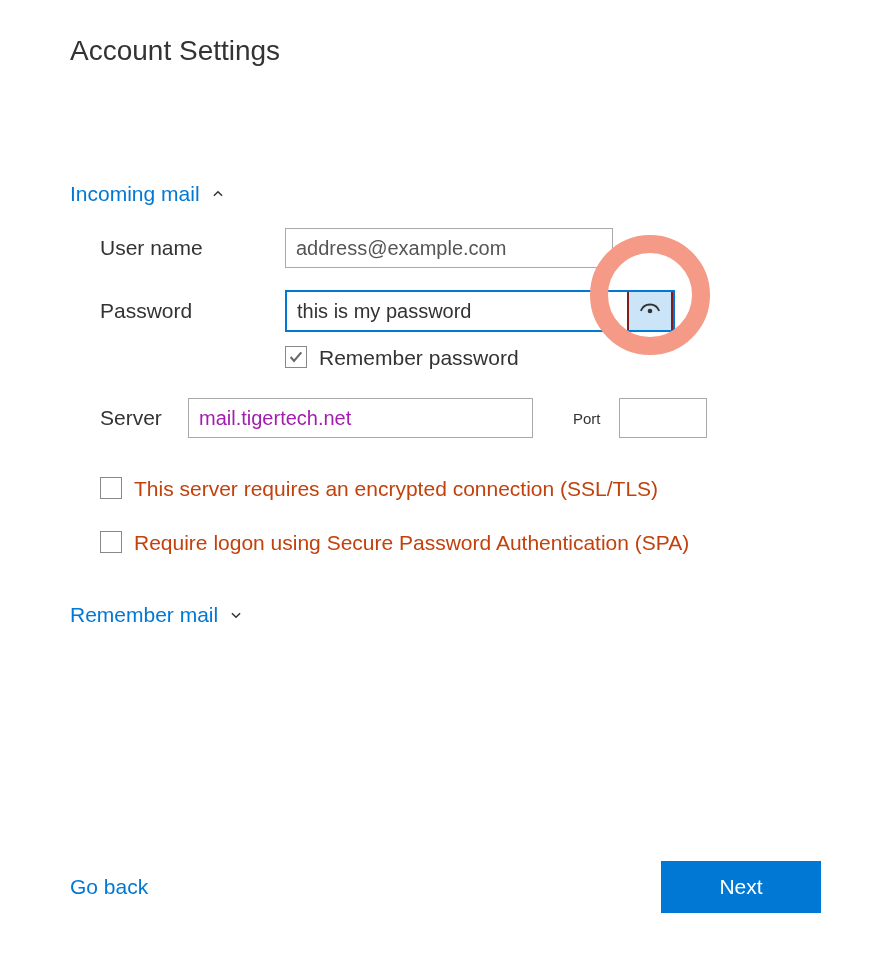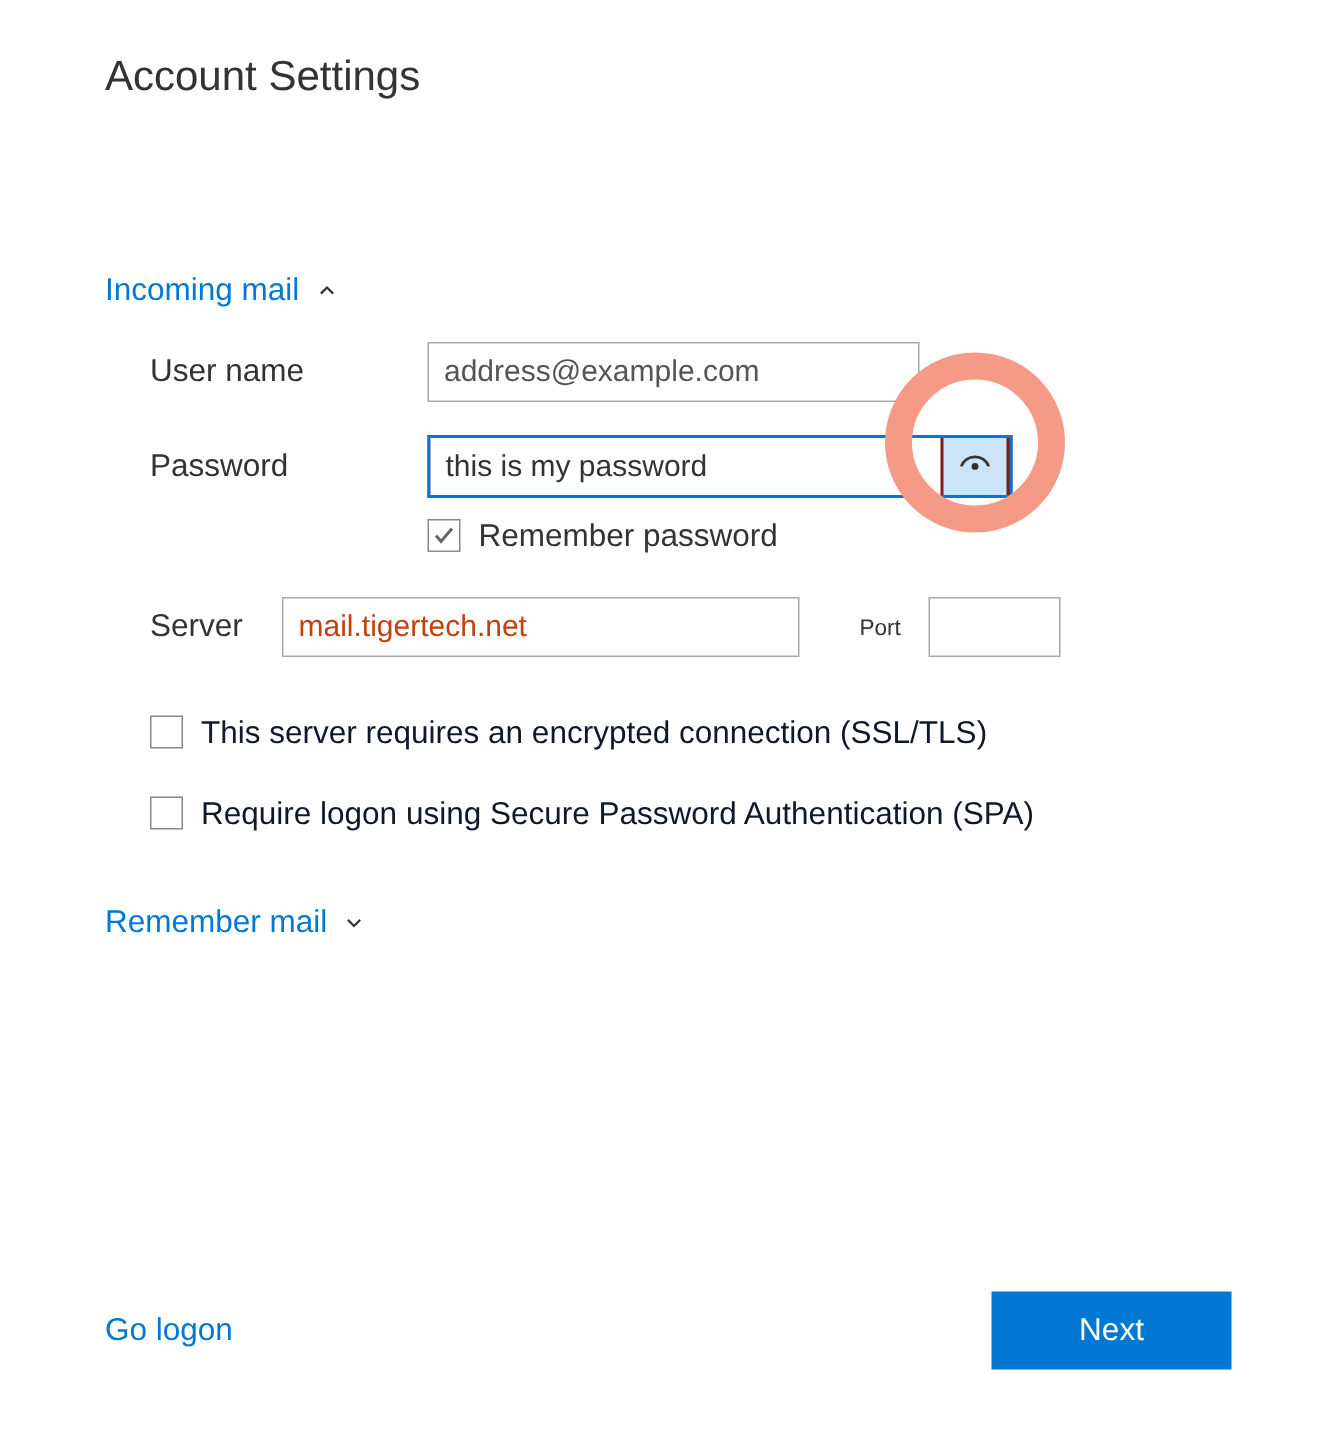--- a/index.html
+++ b/index.html
@@ -64,21 +64,21 @@
       color: #333333;
       width: 185px;
       flex-shrink: 0;
     }
     .text-input {
       font-family: inherit;
       font-size: 20px;
       padding: 6px 10px;
       border: 1px solid #a9a9a9;
       background: #ffffff;
-      color: #c2410c;
+      color: #a21caf;
       outline: none;
       height: 40px;
     }
     .username-input {
       width: 328px;
       color: #555555;
     }
     .password-wrap {
       position: relative;
       display: flex;
@@ -164,21 +164,21 @@
     .option-row {
       display: flex;
       align-items: flex-start;
       margin-bottom: 24px;
     }
     .option-row .checkbox-box {
       margin-top: 3px;
     }
     .option-label {
       font-size: 21px;
-      color: #0f172a;
+      color: #c2410c;
       line-height: 1.45;
       max-width: 590px;
     }
     .outgoing-section {
       margin-top: 20px;
     }
     .footer {
       margin-top: auto;
       display: flex;
       align-items: center;
@@ -280,18 +280,18 @@
   <div class="section-header outgoing-section">
     <span class="section-header-text">Remember mail</span>
     <span class="chevron">
       <svg viewBox="0 0 24 24" fill="none" stroke="currentColor" stroke-width="2.5">
         <polyline points="5 9 12 16 19 9"></polyline>
       </svg>
     </span>
   </div>
 
   <div class="footer">
-    <span class="go-back-link">Go logon</span>
+    <span class="go-back-link">Go back</span>
     <button class="next-button">Next</button>
   </div>
 </div>
 
 <div class="highlight-circle"></div>
 
 </body></html>

